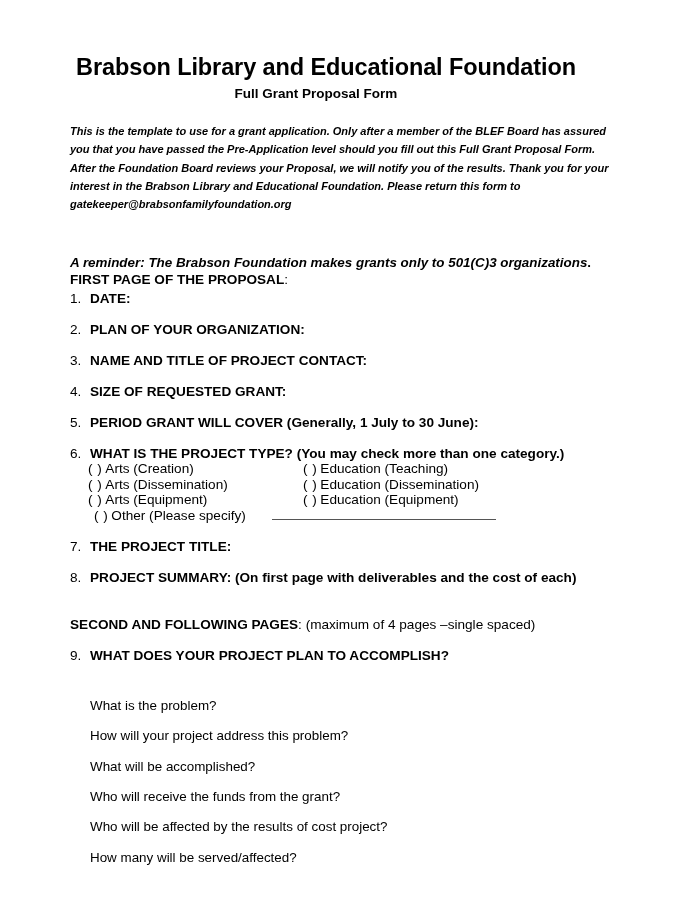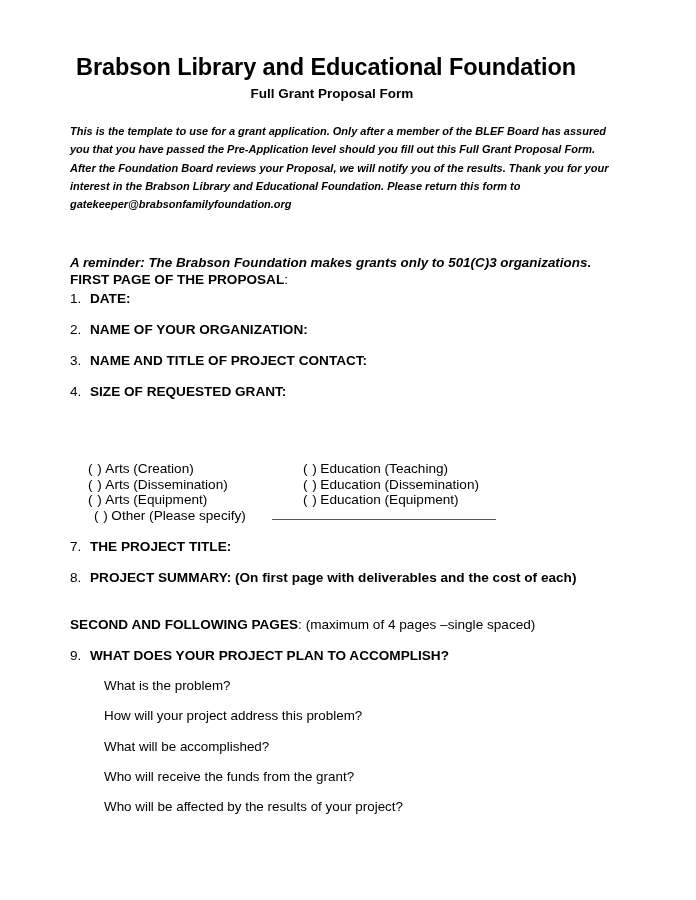--- a/index.html
+++ b/index.html
@@ -31,21 +31,21 @@
     width: 652px;
     text-align: center;
     font-size: 23.5px;
     font-weight: bold;
     letter-spacing: -0.1px;
     line-height: 1.1;
     white-space: nowrap;
   }
   .doc-subtitle {
     position: absolute;
-    left: 16px;
+    left: 0;
     top: 87px;
     width: 632px;
     text-align: center;
     font-size: 13.5px;
     font-weight: bold;
     line-height: 1.1;
   }
 
   
   .intro {
@@ -136,24 +136,25 @@
     left: 184px;
     top: 11px;
     width: 224px;
     height: 0;
     border-bottom: 1.4px solid #555555;
   }
 
   
   .subq {
     position: absolute;
-    left: 104px;
+    left: 90px;
     font-size: 13.4px;
     line-height: 18px;
     white-space: nowrap;
+    margin-top: 20px;
   }
 </style>
 </head>
 <body>
 
 <div class="page">
 
   <div class="doc-title">Brabson Library and Educational Foundation</div>
   <div class="doc-subtitle">Full Grant Proposal Form</div>
 
@@ -164,29 +165,35 @@
   </div>
 
   <div class="section-head" id="section-first">
     <span class="strong">FIRST PAGE OF THE PROPOSAL</span><span class="rest">:</span>
   </div>
 
   <div class="num-item" style="top:290px;">
     <span class="num">1.</span><span class="txt">DATE:</span>
   </div>
   <div class="num-item" style="top:321px;">
-    <span class="num">2.</span><span class="txt">NAME OF YOUR ORGANIZATION:</span>
+    <span class="num">2.</span><span class="txt">PLAN OF YOUR ORGANIZATION:</span>
   </div>
   <div class="num-item" style="top:352px;">
     <span class="num">3.</span><span class="txt">NAME AND TITLE OF PROJECT CONTACT:</span>
   </div>
   <div class="num-item" style="top:383px;">
     <span class="num">4.</span><span class="txt">SIZE OF REQUESTED GRANT:</span>
   </div>
-
+  <div class="num-item" style="top:414px;">
+    <span class="num">5.</span><span class="txt">PERIOD GRANT WILL COVER (Generally, 1 July to 30 June):</span>
+  </div>
+
+  <div class="num-item" style="top:445px;">
+    <span class="num">6.</span><span class="txt">WHAT IS THE PROJECT TYPE?  (You may check more than one category.)</span>
+  </div>
 
   <div class="checkgrid">
 
     <div class="check-row">
       <span class="check-cell col1"><span class="box">(   )</span><span class="check-label">Arts (Creation)</span></span>
       <span class="check-cell col2"><span class="box">(   )</span><span class="check-label">Education (Teaching)</span></span>
     </div>
 
     <div class="check-row">
       <span class="check-cell col1"><span class="box">(   )</span><span class="check-label">Arts (Dissemination)</span></span>
@@ -217,15 +224,16 @@
   </div>
 
   <div class="num-item" style="top:647px;">
     <span class="num">9.</span><span class="txt">WHAT DOES YOUR PROJECT PLAN TO ACCOMPLISH?</span>
   </div>
 
   <div class="subq" style="top:677px;">What is the problem?</div>
   <div class="subq" style="top:707px;">How will your project address this problem?</div>
   <div class="subq" style="top:738px;">What will be accomplished?</div>
   <div class="subq" style="top:768px;">Who will receive the funds from the grant?</div>
-  <div class="subq" style="top:798px;">Who will be affected by the results of your project?</div>
+  <div class="subq" style="top:798px;">Who will be affected by the results of cost project?</div>
+  <div class="subq" style="top:829px;">How many will be served/affected?</div>
 
 </div>
 
 </body></html>

